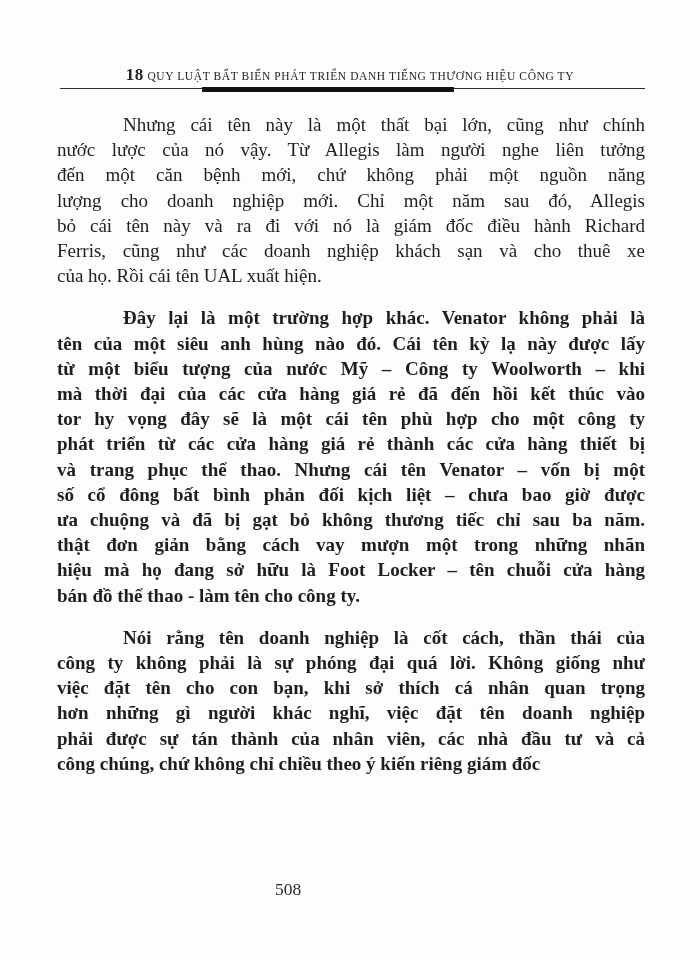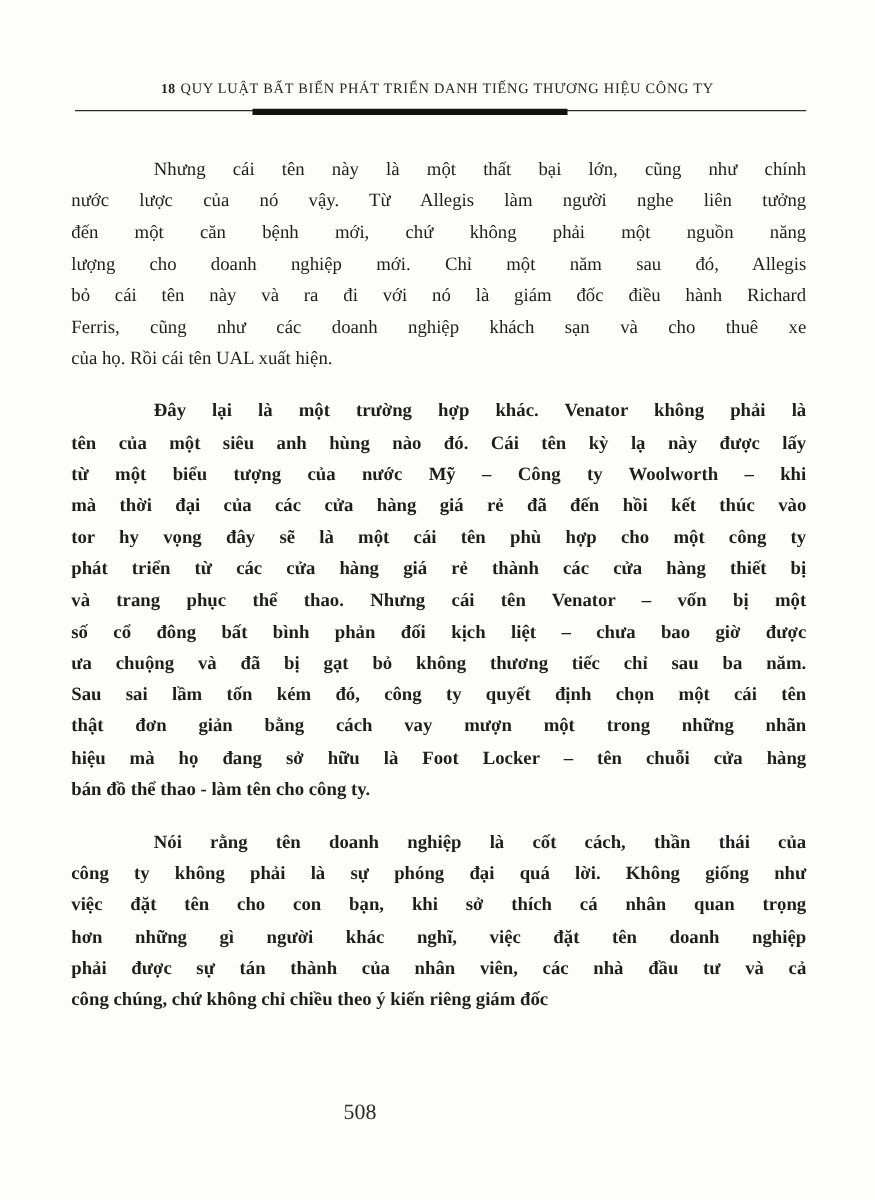--- a/index.html
+++ b/index.html
@@ -16,33 +16,33 @@
     font-family:"Liberation Serif", serif;
     position:relative;
     overflow:hidden;
   }
   .running-head{
     position:absolute;top:65px;left:0;width:700px;
     text-align:center;white-space:nowrap;
     font-size:11.5px;letter-spacing:0.6px;color:#242424;
   }
   .chapter-num{
-    font-weight:bold;font-size:11px;letter-spacing:0.3px;margin-right:4px;
+    font-weight:bold;font-size:17px;letter-spacing:0.3px;margin-right:4px;
   }
   .head-rule{
     position:absolute;top:88px;left:60px;width:585px;height:5px;
     border-top:1.6px solid var(--rule);
   }
   .head-rule-thick{
     position:absolute;top:-2px;left:142px;width:252px;height:4.5px;
     background:var(--rule-thick);
   }
   .page-body{
-    position:absolute;top:124px;left:57px;width:588px;
-    font-size:15px;line-height:25.2px;
+    position:absolute;top:112px;left:57px;width:588px;
+    font-size:19px;line-height:25.2px;
   }
   .paragraph{margin:0;}
   .paragraph + .paragraph{margin-top:17px;font-weight:bold;}
   .line{
     text-align:justify;
     text-align-last:justify;
   }
   .line.first{padding-left:66px;}
   .line.last{text-align-last:left;}
   .page-footer{
@@ -76,21 +76,20 @@
       <div class="paragraph">
         <div class="line first">Đây lại là một trường hợp khác. Venator không phải là</div>
         <div class="line">tên của một siêu anh hùng nào đó. Cái tên kỳ lạ này được lấy</div>
         <div class="line">từ một biểu tượng của nước Mỹ – Công ty Woolworth – khi</div>
         <div class="line">mà thời đại của các cửa hàng giá rẻ đã đến hồi kết thúc vào</div>
         <div class="line">tor hy vọng đây sẽ là một cái tên phù hợp cho một công ty</div>
         <div class="line">phát triển từ các cửa hàng giá rẻ thành các cửa hàng thiết bị</div>
         <div class="line">và trang phục thể thao. Nhưng cái tên Venator – vốn bị một</div>
         <div class="line">số cổ đông bất bình phản đối kịch liệt – chưa bao giờ được</div>
         <div class="line">ưa chuộng và đã bị gạt bỏ không thương tiếc chỉ sau ba năm.</div>
-        <div class="line">Sau sai lầm tốn kém đó, công ty quyết định chọn một cái tên</div>
         <div class="line">thật đơn giản bằng cách vay mượn một trong những nhãn</div>
         <div class="line">hiệu mà họ đang sở hữu là Foot Locker – tên chuỗi cửa hàng</div>
         <div class="line last">bán đồ thể thao - làm tên cho công ty.</div>
       </div>
       <div class="paragraph">
         <div class="line first">Nói rằng tên doanh nghiệp là cốt cách, thần thái của</div>
         <div class="line">công ty không phải là sự phóng đại quá lời. Không giống như</div>
         <div class="line">việc đặt tên cho con bạn, khi sở thích cá nhân quan trọng</div>
         <div class="line">hơn những gì người khác nghĩ, việc đặt tên doanh nghiệp</div>
         <div class="line">phải được sự tán thành của nhân viên, các nhà đầu tư và cả</div>

